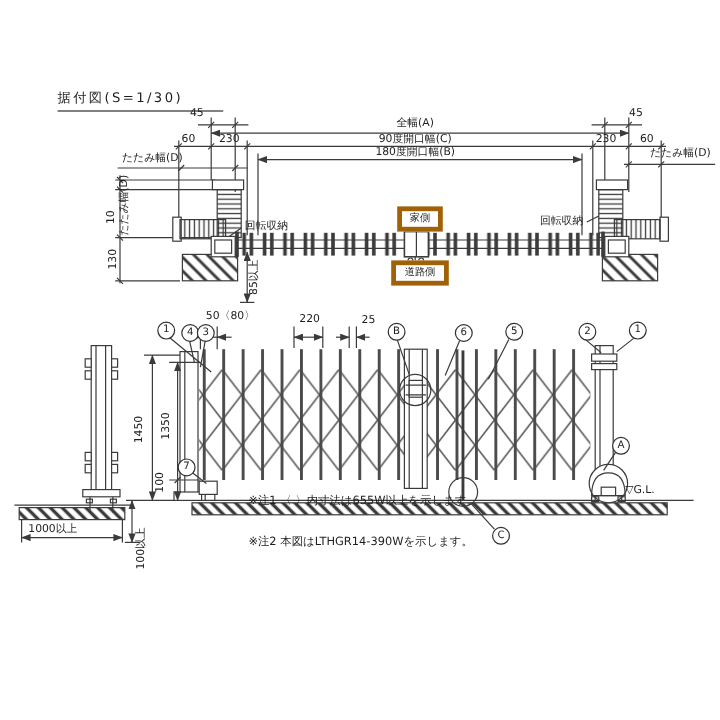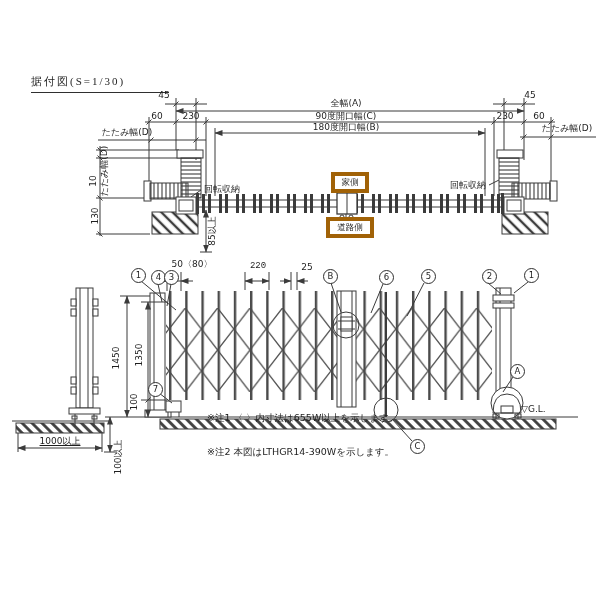--- a/index.html
+++ b/index.html
@@ -1,22 +1,22 @@
 <!DOCTYPE html>
 <html><head>
 <meta charset="utf-8">
 <style>
   html,body{margin:0;padding:0;background:#fff;}
   #canvas{position:relative;width:600px;height:600px;background:#ffffff;overflow:hidden;
           font-family:"DejaVu Sans","Liberation Sans",sans-serif;color:#1e1e1e;}
   #linework{position:absolute;left:0;top:0;}
   .lbl{position:absolute;font-size:9px;line-height:10px;white-space:nowrap;text-align:center;color:#1e1e1e;}
   .vert{transform:rotate(-90deg);}
-  .title{position:absolute;left:31px;top:74px;width:138px;font-size:11px;letter-spacing:2px;
-         border-bottom:1.2px solid #2f2f2f;padding-bottom:3px;white-space:nowrap;font-family:Liberation Serif, serif;}
+  .title{position:absolute;left:48px;top:74px;width:138px;font-size:11px;letter-spacing:2px;
+         border-bottom:1.2px solid #2f2f2f;padding-bottom:3px;white-space:nowrap;}
   .callout{position:absolute;width:13px;height:13px;border:1.2px solid #2f2f2f;border-radius:50%;
            background:#fff;font-size:8.5px;line-height:13px;text-align:center;}
   .boxlbl{position:absolute;border:4px solid #a16207;background:#fff;font-size:8.5px;
           line-height:12px;text-align:center;}
   .note{position:absolute;font-size:9.5px;line-height:11px;white-space:nowrap;color:#1e1e1e;}
 </style>
 </head>
 <body>
 
 <div id="canvas">
@@ -193,27 +193,27 @@
   <div class="lbl vert" style="left:75px;top:166px;width:58px;">たたみ幅(D)</div>
   <div class="lbl vert" style="left:85px;top:176px;width:16px;">10</div>
   <div class="lbl vert" style="left:83px;top:211px;width:24px;">130</div>
   <div class="lbl vert" style="left:197px;top:226px;width:30px;">85以上</div>
   <div class="lbl" style="left:200px;top:184px;width:44px;">回転収納</div>
   <div class="lbl" style="left:446px;top:180px;width:44px;">回転収納</div>
   <div class="boxlbl" style="left:331px;top:172px;width:30px;height:13px;">家側</div>
   <div class="boxlbl" style="left:326px;top:217px;width:40px;height:13px;">道路側</div>
 
   <div class="lbl" style="left:170px;top:259px;width:44px;">50〈80〉</div>
-  <div class="lbl" style="left:244px;top:261px;width:28px;font-family:Liberation Mono, monospace;">220</div>
+  <div class="lbl" style="left:244px;top:261px;width:28px;">220</div>
   <div class="lbl" style="left:297px;top:262px;width:20px;">25</div>
   <div class="lbl vert" style="left:101px;top:353px;width:30px;">1450</div>
   <div class="lbl vert" style="left:124px;top:350px;width:30px;">1350</div>
   <div class="lbl vert" style="left:122px;top:397px;width:24px;">100</div>
   <div class="lbl vert" style="left:98px;top:452px;width:40px;">100以上</div>
-  <div class="lbl" style="left:28px;top:436px;width:64px;text-decoration:underline;">1000以上</div>
+  <div class="lbl" style="left:12px;top:436px;width:64px;">1000以上</div>
   <div class="lbl" style="left:521px;top:404px;width:42px;text-align:left;">▽G.L.</div>
 
   <div class="callout" style="left:131px;top:268px;">1</div>
   <div class="callout" style="left:151px;top:270px;">4</div>
   <div class="callout" style="left:164px;top:270px;">3</div>
   <div class="callout" style="left:323px;top:269px;">B</div>
   <div class="callout" style="left:379px;top:270px;">6</div>
   <div class="callout" style="left:421px;top:269px;">5</div>
   <div class="callout" style="left:482px;top:269px;">2</div>
   <div class="callout" style="left:524px;top:268px;">1</div>

